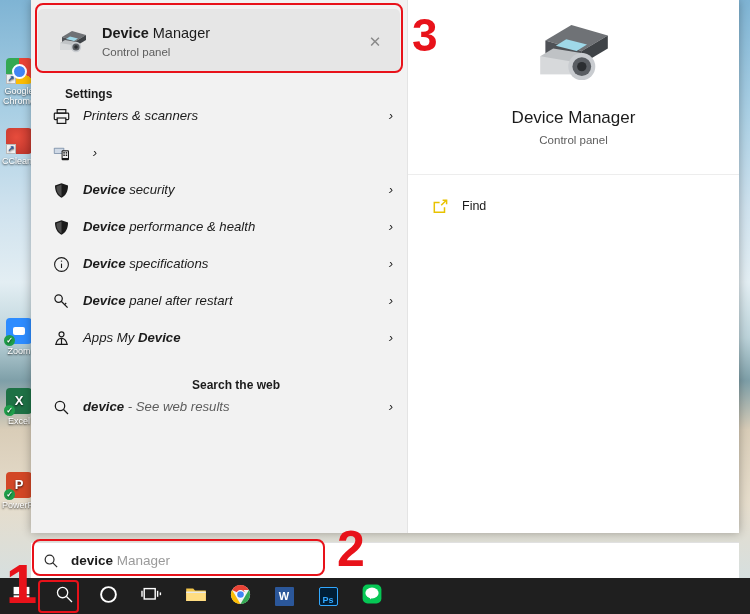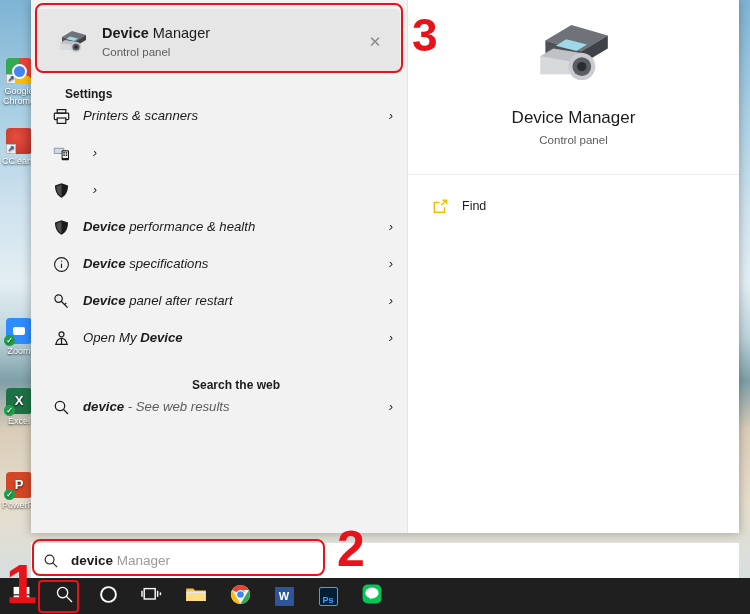--- a/index.html
+++ b/index.html
@@ -280,20 +280,21 @@
         <div class="row-chev">›</div>
       </div>
 
       <div class="row">
         <div class="row-ic">
           <svg width="17" height="17" viewBox="0 0 17 17">
             <path d="M8.5 1.2 L15 3.6 C15 10.4 12 14.2 8.5 15.8 C5 14.2 2 10.4 2 3.6 Z" fill="#1b1b1b"></path>
             <path d="M8.5 2.6 L8.5 14.4 C5.9 12.9 3.4 9.8 3.4 4.4 Z" fill="#ffffff" opacity="0.22"></path>
           </svg>
         </div>
+        <div class="row-lbl"><b>Device</b><span> security</span></div>
         <div class="row-chev">›</div>
       </div>
 
       <div class="row">
         <div class="row-ic">
           <svg width="17" height="17" viewBox="0 0 17 17">
             <path d="M8.5 1.2 L15 3.6 C15 10.4 12 14.2 8.5 15.8 C5 14.2 2 10.4 2 3.6 Z" fill="#1b1b1b"></path>
             <path d="M8.5 2.6 L8.5 14.4 C5.9 12.9 3.4 9.8 3.4 4.4 Z" fill="#ffffff" opacity="0.22"></path>
           </svg>
         </div>
@@ -326,21 +327,21 @@
       </div>
 
       <div class="row">
         <div class="row-ic">
           <svg width="17" height="17" viewBox="0 0 17 17" fill="none" stroke="#1b1b1b" stroke-width="1.2">
             <circle cx="8.5" cy="4.3" r="2.5"></circle>
             <path d="M2.8 14.4 C3.6 10.4 5.9 8.3 8.5 8.3 C11.1 8.3 13.4 10.4 14.2 14.4 Z"></path>
             <line x1="8.5" y1="8.6" x2="8.5" y2="14.2"></line>
           </svg>
         </div>
-        <div class="row-lbl"><span>Open My </span><b>Device</b></div>
+        <div class="row-lbl"><span>Apps My </span><b>Device</b></div>
         <div class="row-chev">›</div>
       </div>
 
       <div class="sec-head tight">Search the web</div>
 
       <div class="row">
         <div class="row-ic">
           <svg width="17" height="17" viewBox="0 0 17 17" fill="none" stroke="#1b1b1b" stroke-width="1.25">
             <circle cx="7" cy="7" r="4.7"></circle>
             <line x1="10.5" y1="10.5" x2="15" y2="15"></line>

